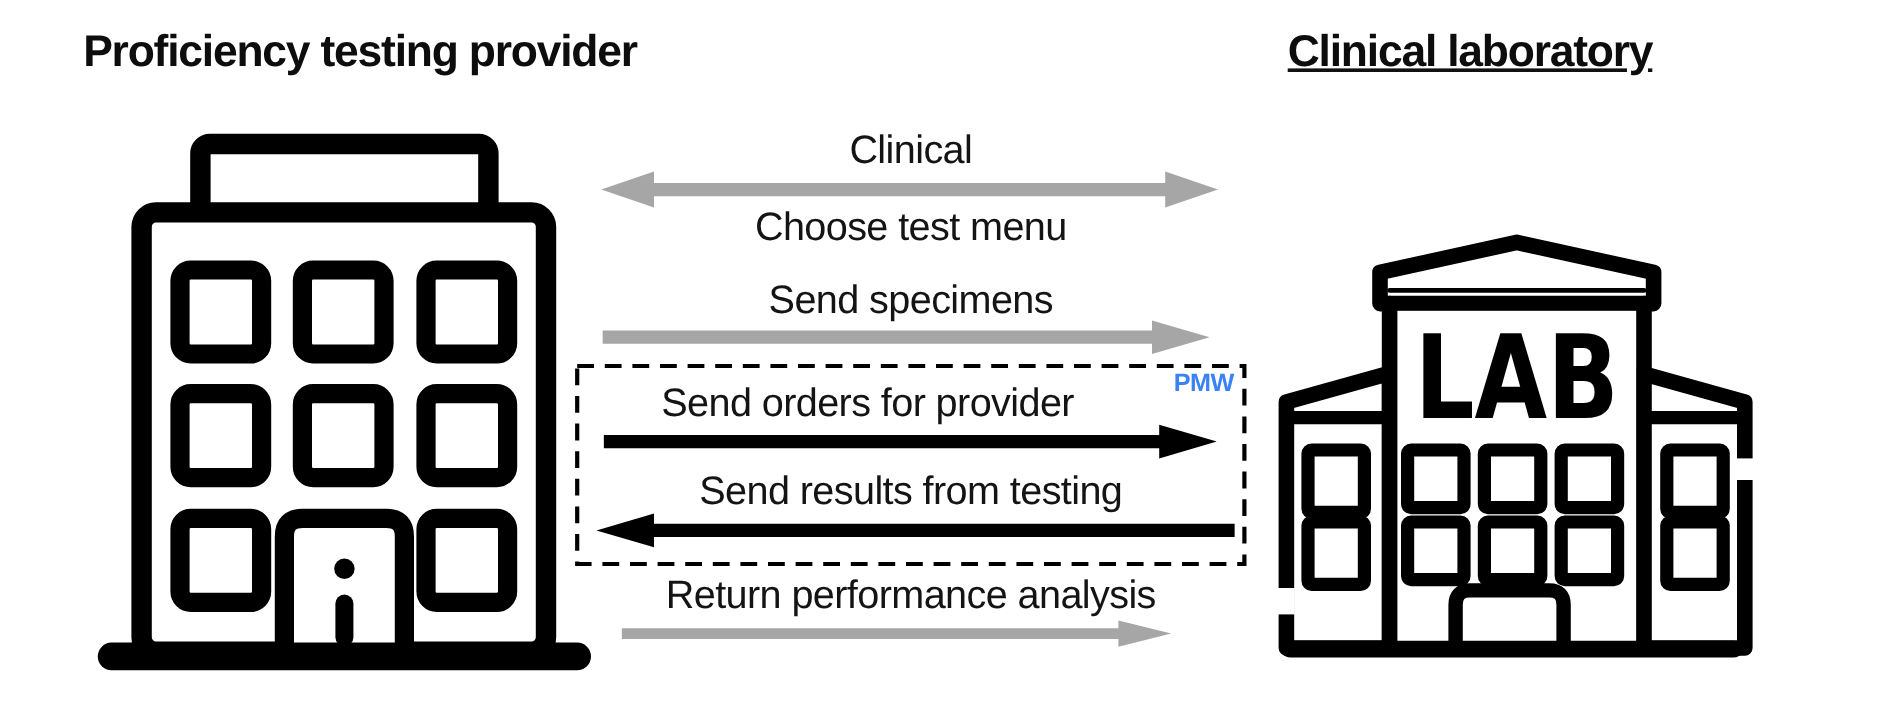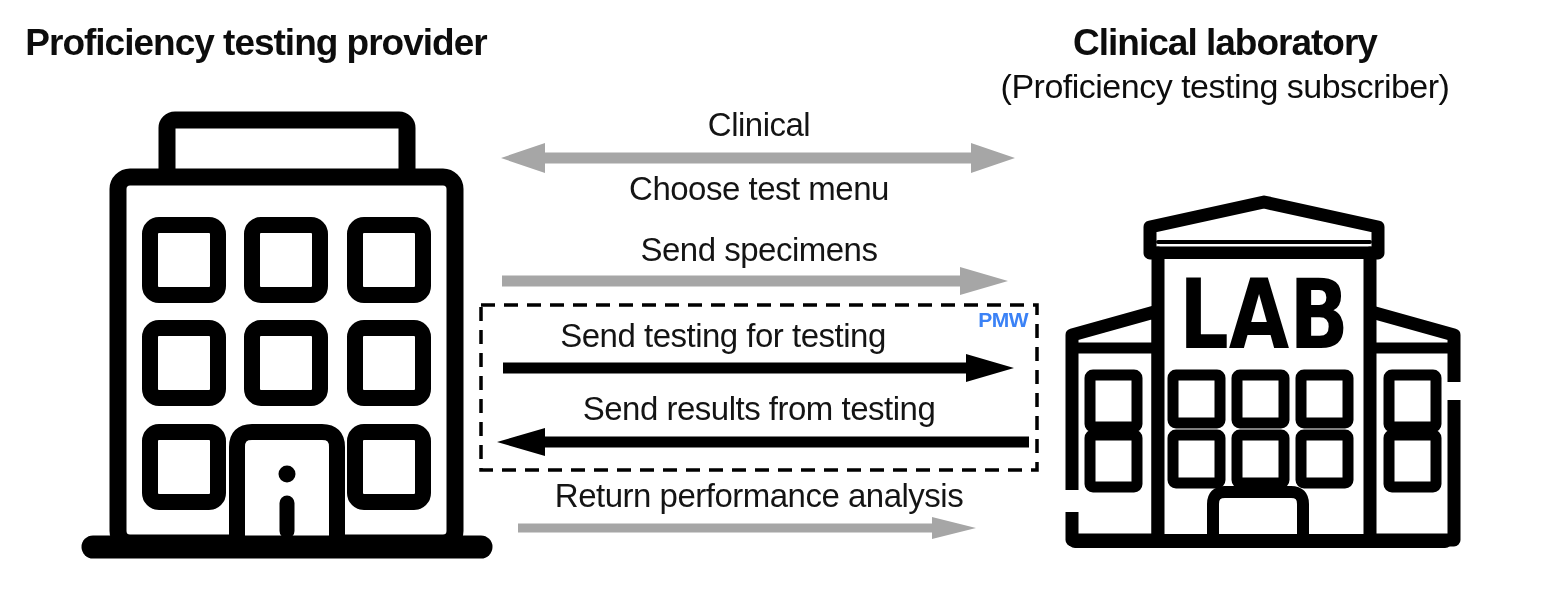--- a/index.html
+++ b/index.html
@@ -8,22 +8,22 @@
     font-family:"Liberation Sans",sans-serif;color:#111;
   }
   .entity-title{
     position:absolute;font-weight:bold;font-size:37px;letter-spacing:-1px;
     text-align:center;line-height:42px;color:#0d0d0d;
   }
   .entity-subtitle{
     font-weight:normal;font-size:34px;letter-spacing:-0.5px;text-align:center;
     line-height:40px;color:#0d0d0d;margin-top:2px;
   }
-  .provider-title{left:0;top:22px;width:512px;}
-  .lab-title-block{position:absolute;left:958px;top:22px;width:534px;}
+  .provider-title{left:0;top:22px;width:512px;padding-left:44px;}
+  .lab-title-block{position:absolute;left:958px;top:22px;width:534px;text-decoration:underline;}
   .lab-title-block .entity-title{position:static;}
   .flow-label{
     position:absolute;left:481px;width:556px;text-align:center;
     font-size:33px;letter-spacing:-0.5px;line-height:38px;color:#141414;white-space:nowrap;
   }
   .flow-label.orders{width:484px;}
   .pmw-tag{
     position:absolute;left:948px;top:308px;width:80px;text-align:right;
     font-size:21px;font-weight:bold;letter-spacing:-0.5px;color:#3b82f6;
   }
@@ -32,21 +32,20 @@
 </style>
 </head>
 <body>
 
 <div class="canvas">
 
   <div class="entity-title provider-title">Proficiency testing provider</div>
 
   <div class="lab-title-block">
     <div class="entity-title">Clinical laboratory</div>
-    <div class="entity-subtitle">(Proficiency testing subscriber)</div>
   </div>
 
   <svg class="abs" style="left:75px;top:95px;" width="420" height="470" viewBox="0 0 420 470">
     <g fill="none" stroke="#000000" stroke-linejoin="round">
       <rect x="92" y="25" width="240" height="63" rx="8" stroke-width="17" fill="#ffffff"></rect>
       <rect x="43" y="82" width="337" height="366" rx="12" stroke-width="17" fill="#ffffff"></rect>
 
       <rect x="75" y="130" width="68" height="70" rx="9" stroke-width="16" fill="#ffffff"></rect>
       <rect x="177" y="130" width="68" height="70" rx="9" stroke-width="16" fill="#ffffff"></rect>
       <rect x="280" y="130" width="68" height="70" rx="9" stroke-width="16" fill="#ffffff"></rect>
@@ -125,19 +124,19 @@
     <polygon points="532,9.5 48,9.5 48,1 0,15 48,29 48,20.5 532,20.5" fill="#000000"></polygon>
   </svg>
 
   <svg class="abs" style="left:518px;top:515px;" width="458" height="26" viewBox="0 0 458 26">
     <polygon points="0,8.5 414,8.5 414,2 458,13 414,24 414,17.5 0,17.5" fill="#a6a6a6"></polygon>
   </svg>
 
   <div class="flow-label" style="top:106px;">Clinical</div>
   <div class="flow-label" style="top:170px;">Choose test menu</div>
   <div class="flow-label" style="top:231px;">Send specimens</div>
-  <div class="flow-label orders" style="top:317px;">Send testing for testing</div>
+  <div class="flow-label orders" style="top:317px;">Send orders for provider</div>
   <div class="flow-label" style="top:477px;">Return performance analysis</div>
   <div class="flow-label" style="top:390px;">Send results from testing</div>
 
   <div class="pmw-tag">PMW</div>
 
 </div>
 
 </body></html>

